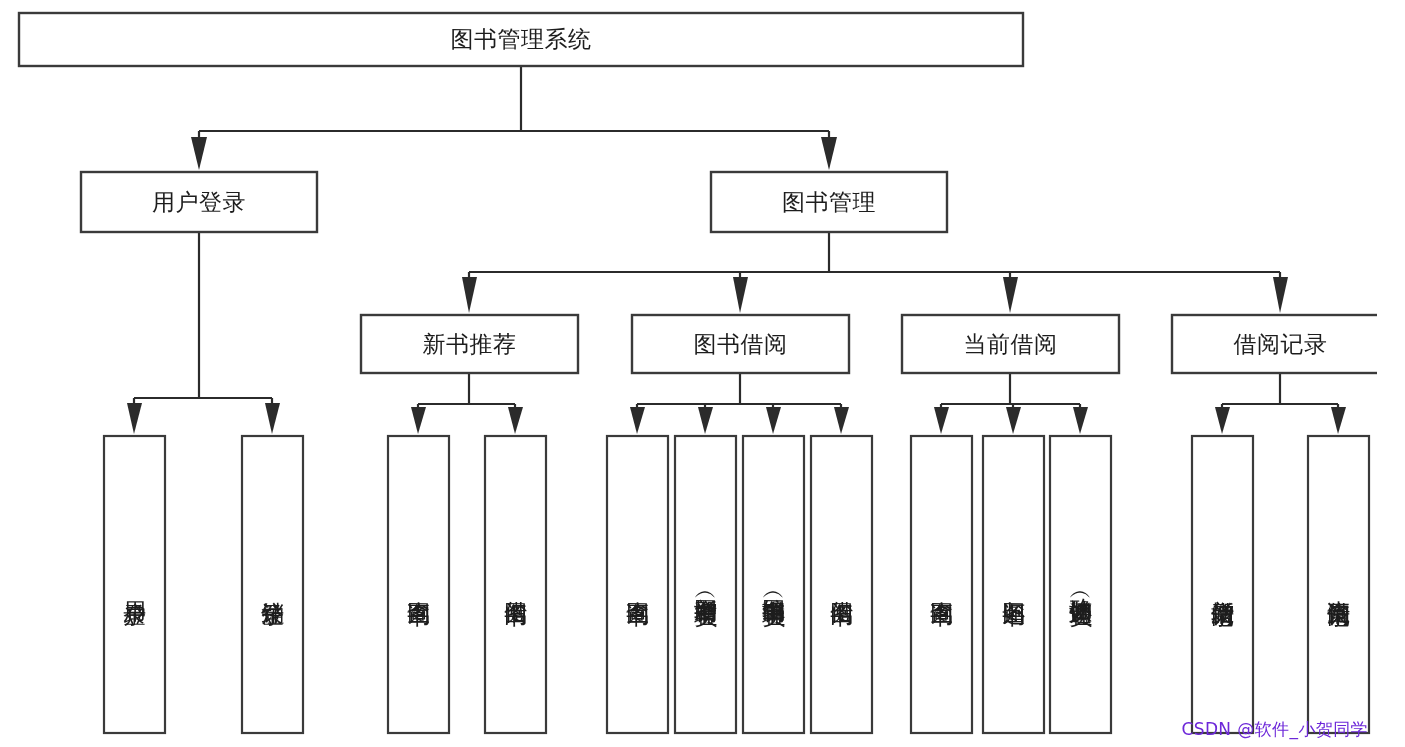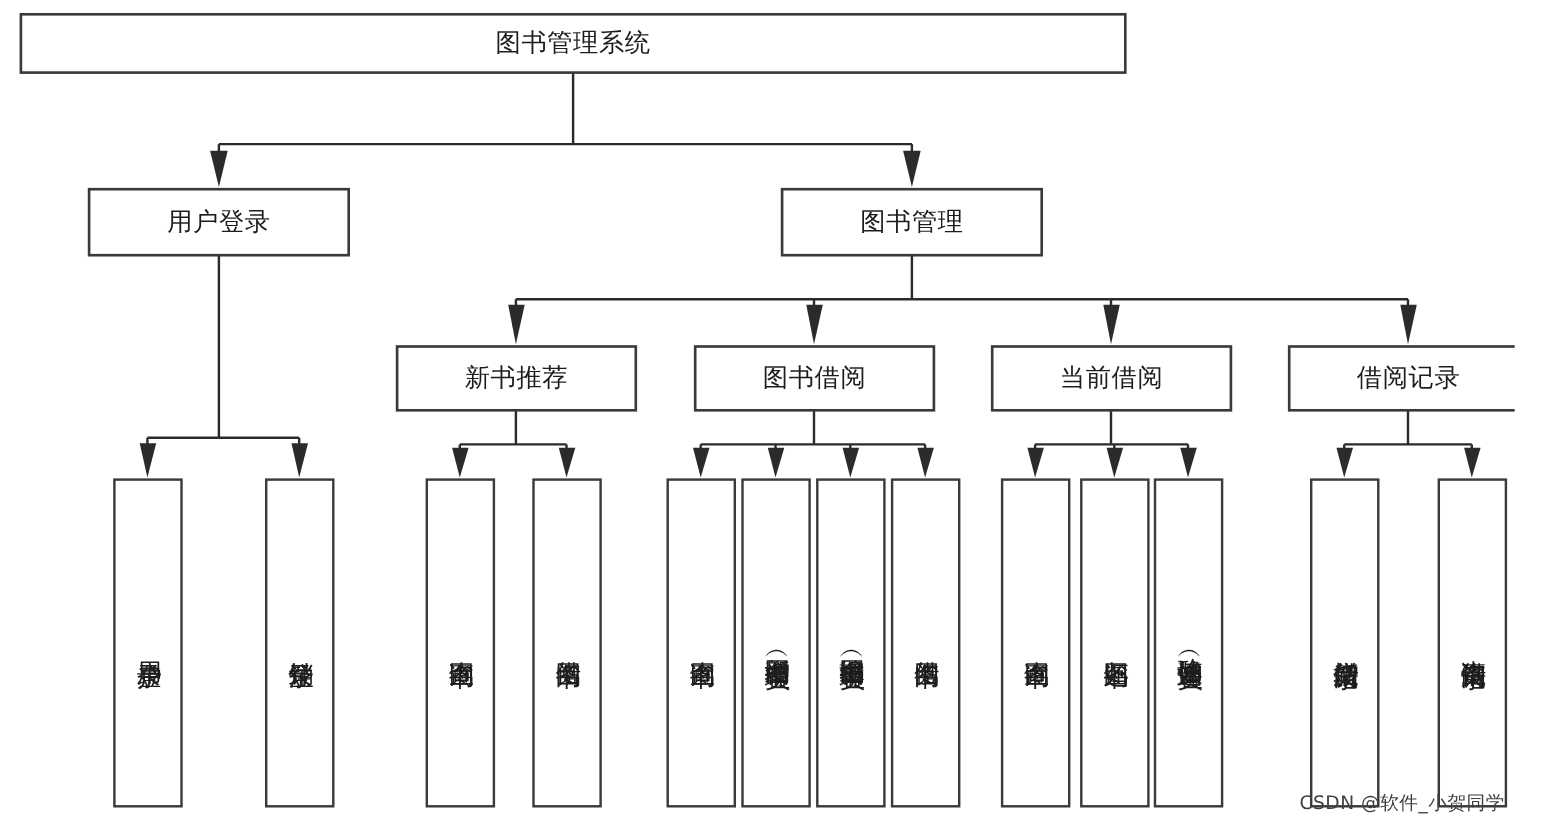--- a/index.html
+++ b/index.html
@@ -70,21 +70,21 @@
     align-items: center;
     justify-content: center;
     pointer-events: none;
   }
   #watermark {
     position: absolute;
     right: 9px;
     bottom: 6px;
     font-family: "DejaVu Sans", "Liberation Sans", sans-serif;
     font-size: 17px;
-    color: #404040;
+    color: #6d28d9;
     white-space: nowrap;
     letter-spacing: 0.4px;
     text-align: center;
   }
 </style>
 </head>
 <body>
 
 <div id="diagram-root">
 

